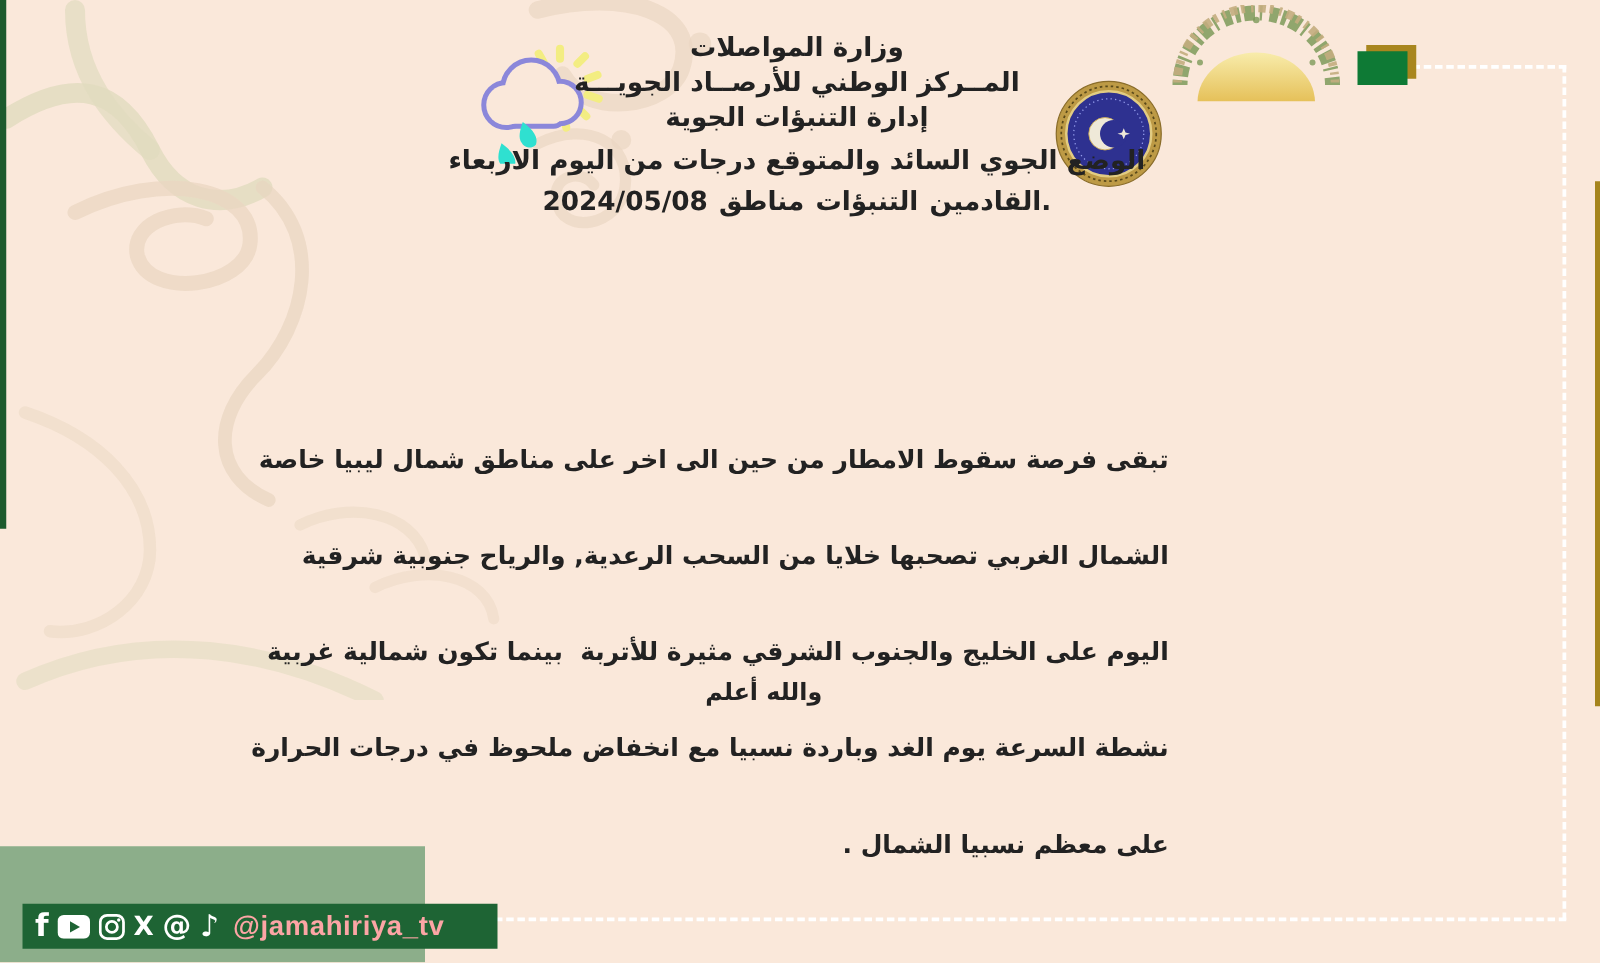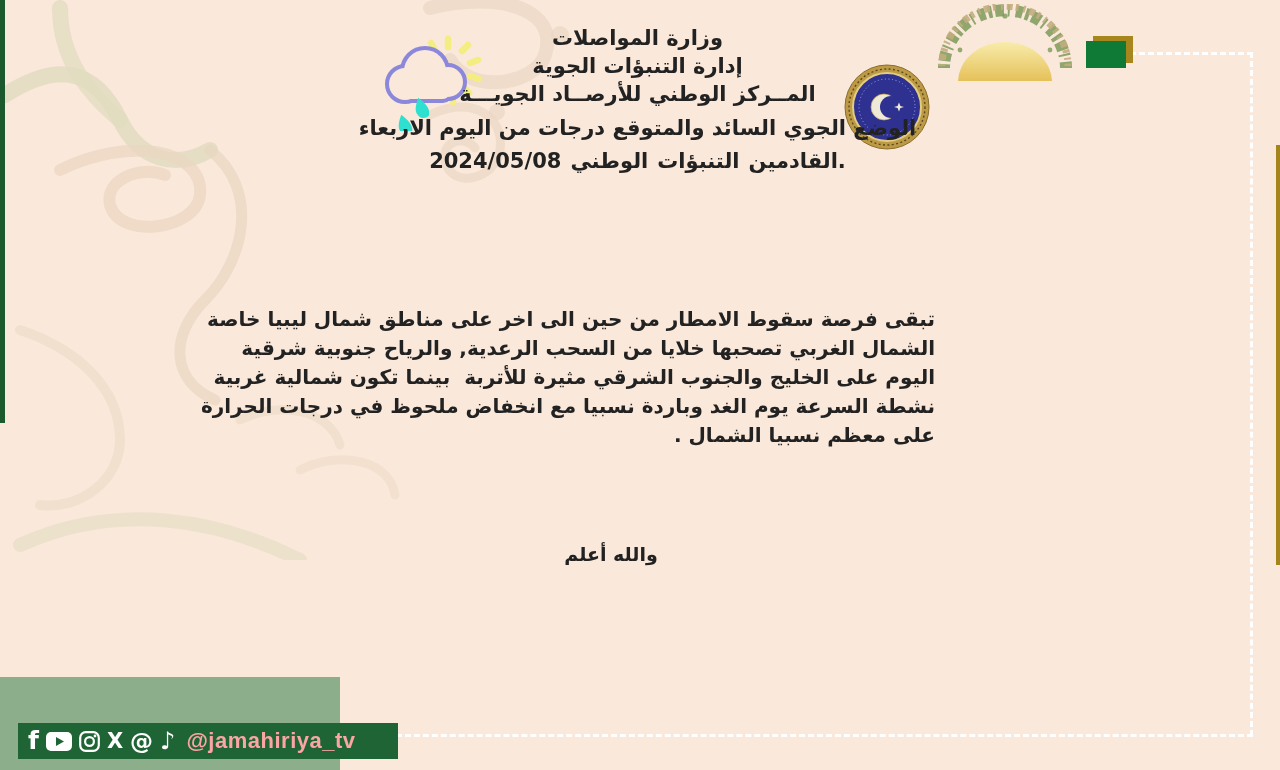--- a/index.html
+++ b/index.html
@@ -17,21 +17,21 @@
   .dash-bottom{left:396px;top:734px;width:857px;height:0;border-bottom:3px dashed #fff;}
   
   .header{left:330px;top:24px;width:615px;text-align:center;direction:rtl;font-weight:bold;}
   .h-line1{font-size:22px;line-height:30px;}
   .h-line{font-size:21px;line-height:28px;}
   .h-line5{font-size:21px;line-height:32px;margin-top:4px;}
   .date-row{direction:ltr;display:flex;justify-content:center;gap:9px;
             font-size:21px;line-height:34px;font-weight:bold;}
   
   .para{right:345px;top:305px;direction:rtl;text-align:right;font-weight:bold;}
-  .para-line{font-size:20px;line-height:29px;white-space:pre;}
+  .para-line{font-size:20px;line-height:29px;white-space:pre;margin-top:48px;}
   .closing{left:521px;top:543px;width:180px;text-align:center;
            font-size:19px;font-weight:bold;direction:rtl;}
   
   .sage-block{left:0;top:677px;width:340px;height:93px;background:#8cae8a;}
   .social-bar{left:18px;top:723px;width:380px;height:36px;background:#1e6434;
               display:flex;align-items:center;padding:0 10px;gap:7px;box-sizing:border-box;}
   .soc-glyph{color:#fff;font-weight:bold;font-family:"DejaVu Sans",sans-serif;
              display:inline-flex;align-items:center;justify-content:center;line-height:1;}
   .g-f{font-size:25px;margin-top:-2px;}
   .g-x{font-size:21px;}
@@ -134,26 +134,26 @@
     </g>
   </svg>
 
   <div class="abs flag">
     <div class="flag-back"></div>
     <div class="flag-front"></div>
   </div>
 
   <div class="abs header">
     <div class="h-line">وزارة المواصلات</div>
+    <div class="h-line">المــركز الوطني للأرصــاد الجويـــة</div>
     <div class="h-line">إدارة التنبؤات الجوية</div>
-    <div class="h-line">المــركز الوطني للأرصــاد الجويـــة</div>
     <div class="h-line5">الوضع الجوي السائد والمتوقع درجات من اليوم الاربعاء</div>
     <div class="date-row">
       <span>2024/05/08</span>
-      <span dir="ltr">الوطني</span>
+      <span dir="ltr">مناطق</span>
       <span dir="ltr">التنبؤات</span>
       <span dir="ltr">القادمين.</span>
     </div>
   </div>
 
   <div class="abs para">
     <div class="para-line">تبقى فرصة سقوط الامطار من حين الى اخر على مناطق شمال ليبيا خاصة</div>
     <div class="para-line">الشمال الغربي تصحبها خلايا من السحب الرعدية, والرياح جنوبية شرقية</div>
     <div class="para-line">اليوم على الخليج والجنوب الشرقي مثيرة للأتربة  بينما تكون شمالية غربية</div>
     <div class="para-line">نشطة السرعة يوم الغد وباردة نسبيا مع انخفاض ملحوظ في درجات الحرارة</div>

